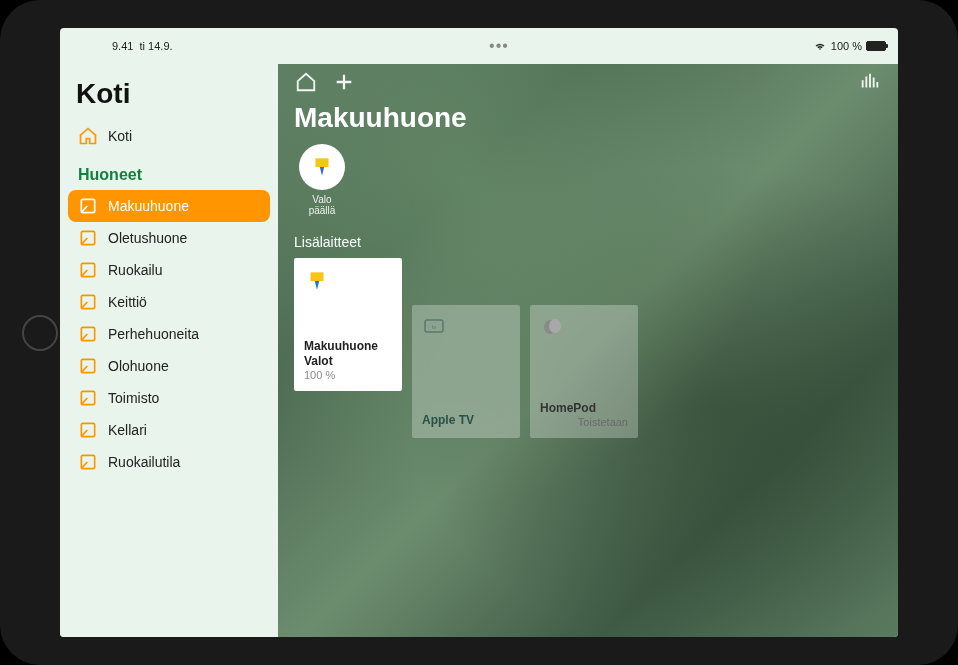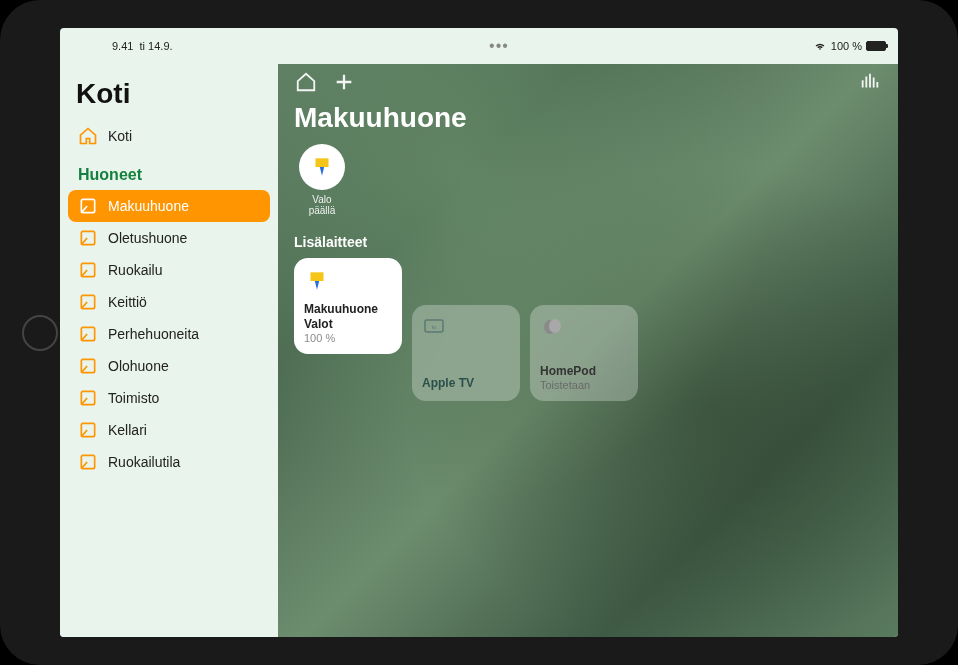--- a/index.html
+++ b/index.html
@@ -33,30 +33,30 @@
     .top-right { margin-left:auto; display:flex; gap:10px; }
     .ghost-icon { width:24px; height:24px; display:flex; align-items:center; justify-content:center; color: rgba(255,255,255,0.92); cursor:pointer; }
 
     .page-title { font-size: 28px; font-weight: 700; margin-top: 2px; }
 
     .scene-row { display:flex; gap:12px; margin-top:10px; }
     .scene-item { display:flex; flex-direction:column; align-items:center; width:56px; cursor:pointer; }
     .scene-circle { width:46px; height:46px; background:#fff; border-radius:50%; display:flex; align-items:center; justify-content:center; }
     .scene-label { font-size:10px; text-align:center; margin-top:4px; line-height:1.1; color:rgba(255,255,255,0.9); white-space:pre-line; }
 
-    .section-label { font-size:14px; font-weight:700; margin-top:18px; }
+    .section-label { font-size:14px; font-weight:400; margin-top:18px; }
     .tile-row { display:flex; gap:10px; margin-top:8px; }
-    .tile { width:108px; height:96px; border-radius:14px; padding:10px; display:flex; flex-direction:column; cursor:pointer; }
+    .tile { width:108px; height:133px; border-radius:2px; padding:10px; display:flex; flex-direction:column; cursor:pointer; }
     .tile.light { background:#fff; color:#222; }
     .tile.dim { background:rgba(255,255,255,0.28); color:#333; backdrop-filter: blur(6px); margin-top: 47px; }
     .tile-icon { width:26px; height:26px; margin-bottom:auto; }
     .tile-name { font-size:12px; font-weight:600; line-height:1.2; }
     .tile-sub { font-size:11px; color:#8a8a8a; margin-top:1px; }
     .tile.dim .tile-name { color:#2a504a; font-weight:600; }
-    .tile.dim .tile-sub { color:#6a6a6a; }
+    .tile.dim .tile-sub { color:#6a6a6a;text-align:right; }
     .tile.dim.alt .tile-name { color:#333; }
 
     svg { display:block; }
   </style>
 </head>
 <body>
 
 <div class="device">
   <div class="home-btn"></div>
   <div class="screen">

